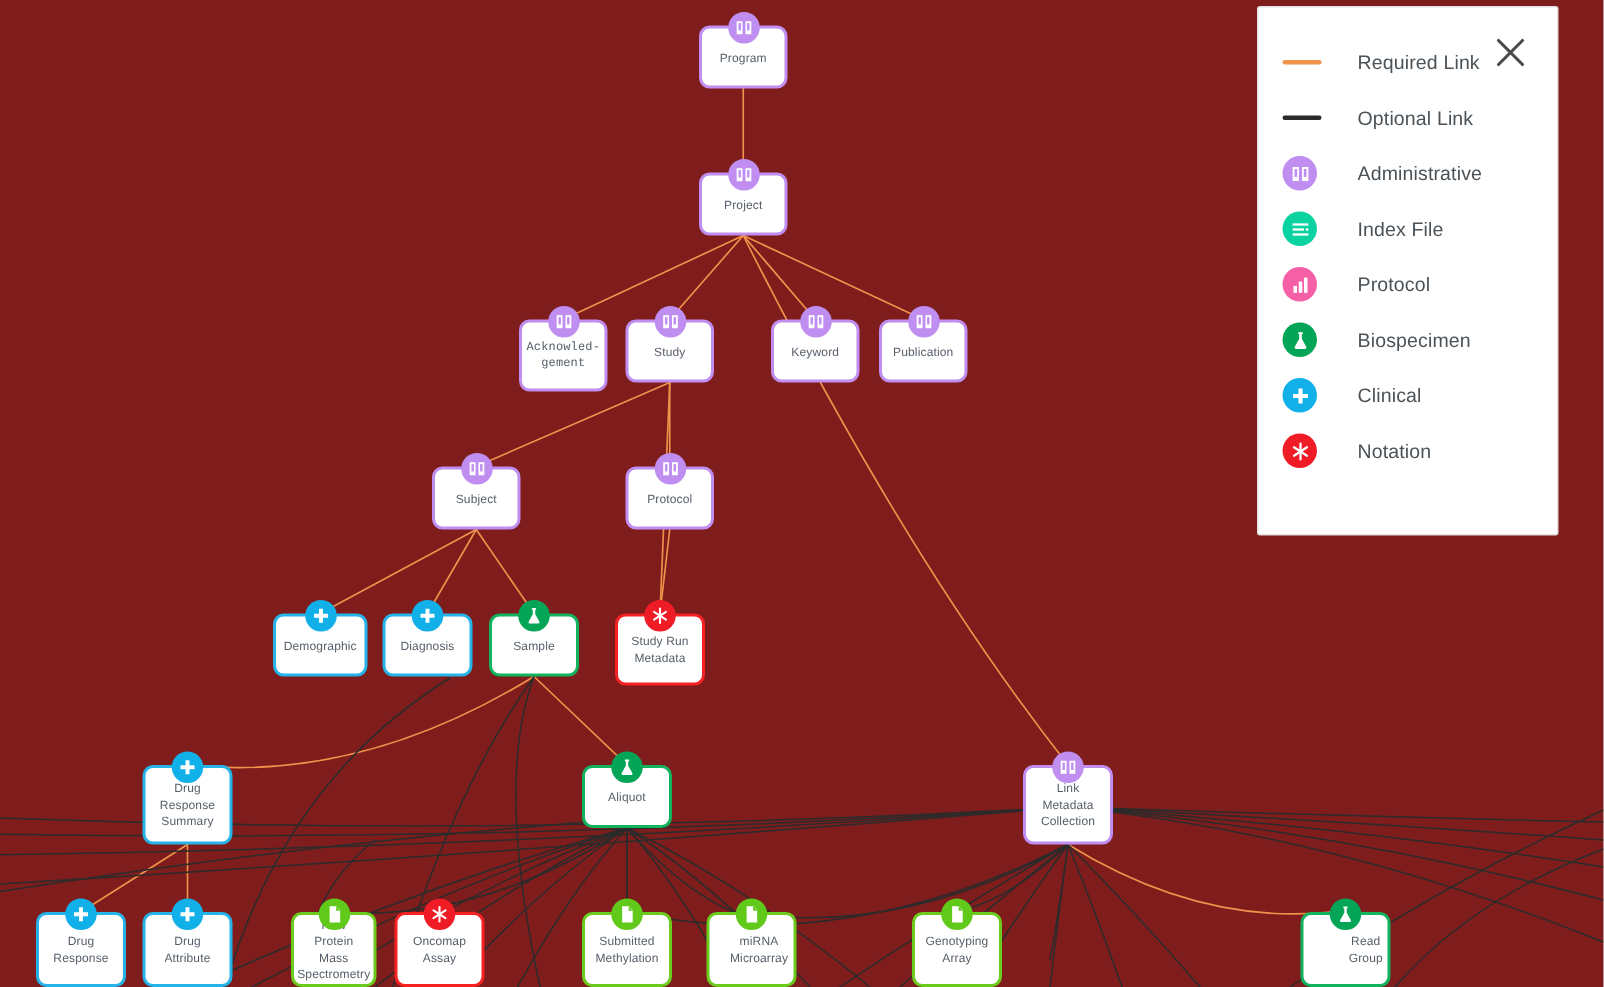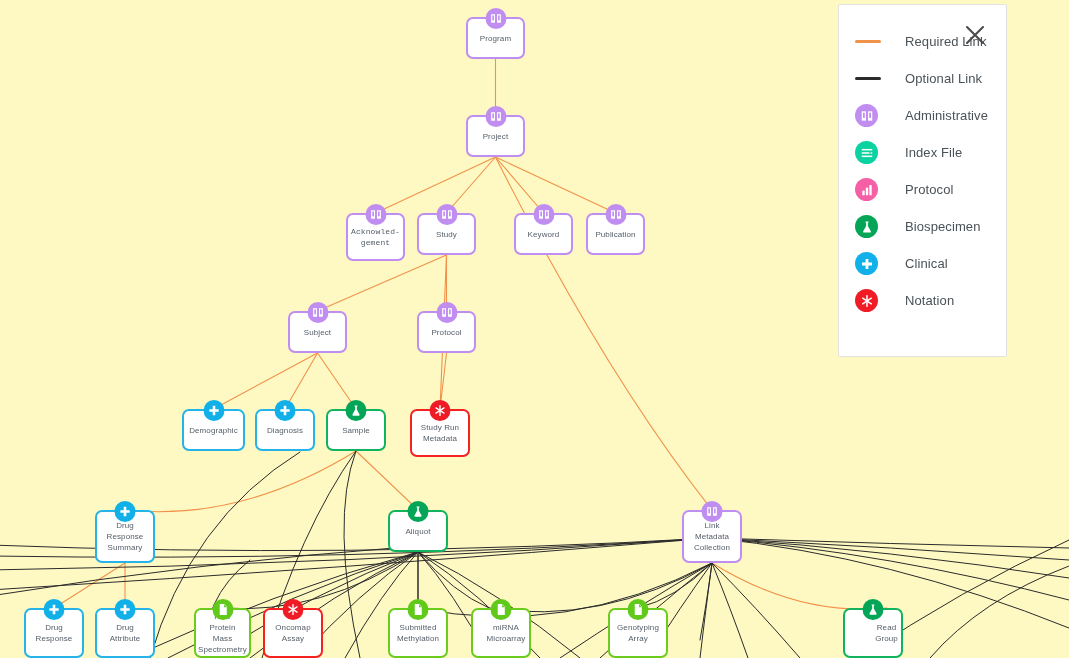--- a/index.html
+++ b/index.html
@@ -6,21 +6,21 @@
   html, body {
     margin: 0; padding: 0;
     width: 1069px; height: 658px;
     overflow: hidden;
     background: #f4f4f4;
     font-family: "Liberation Sans", sans-serif;
   }
   #stage {
     position: relative;
     width: 1069px; height: 658px;
-    background: #fef9c3;
+    background: #7f1d1d;
     overflow: hidden;
   }
   #edges {
     position: absolute; left: 0; top: 0;
     width: 1069px; height: 658px;
     pointer-events: none;
   }
   .node {
     position: absolute;
     background: #ffffff;
@@ -58,21 +58,21 @@
   .cat-biospecimen .badge { background: #05a558; }
   .cat-notation { border-color: #f62222; }
   .cat-notation .badge { background: #ef1c26; }
   .cat-datafile { border-color: #6ccc1e; }
   .cat-datafile .badge { background: #61c91a; }
 
   
   #legend {
     position: absolute;
     left: 838px; top: 4px;
-    width: 169px; height: 353px;
+    width: 201px; height: 353px;
     background: #ffffff;
     border: 1px solid #e2e2e2;
     border-radius: 2px;
     z-index: 20;
     padding: 18px 0 0 0;
   }
   .legend-row {
     display: flex;
     align-items: center;
     height: 37px;
@@ -446,21 +446,21 @@
           <svg width="13" height="13" viewBox="0 0 24 24">
             <path fill="#ffffff" d="M6 2h8l5 5v15H6z"></path>
             <path fill="#61c91a" d="M14 2.6v5.2h5z"></path>
           </svg>
         </div>
         <span class="lbl">
           <div>Genotyping</div>
           <div>Array</div>
         </span>
       </div>
-      <div class="node cat-biospecimen" style="left: 843px; top: 608px; width: 60px; height: 50px; padding-left: 29px;">
+      <div class="node cat-biospecimen" style="left: 867px; top: 608px; width: 60px; height: 50px; padding-left: 29px;">
         <div class="badge">
           <svg width="13" height="13" viewBox="0 0 24 24">
             <path fill="#ffffff" d="M9.4 2.6h5.2v2.1h-1.1v5.4l5 9.1a1.6 1.6 0 0 1-1.4 2.4H6.9a1.6 1.6 0 0 1-1.4-2.4l5-9.1V4.7H9.4z"></path>
           </svg>
         </div>
         <span class="lbl">
           <div>Read Group</div>
         </span>
       </div>
     </div>

